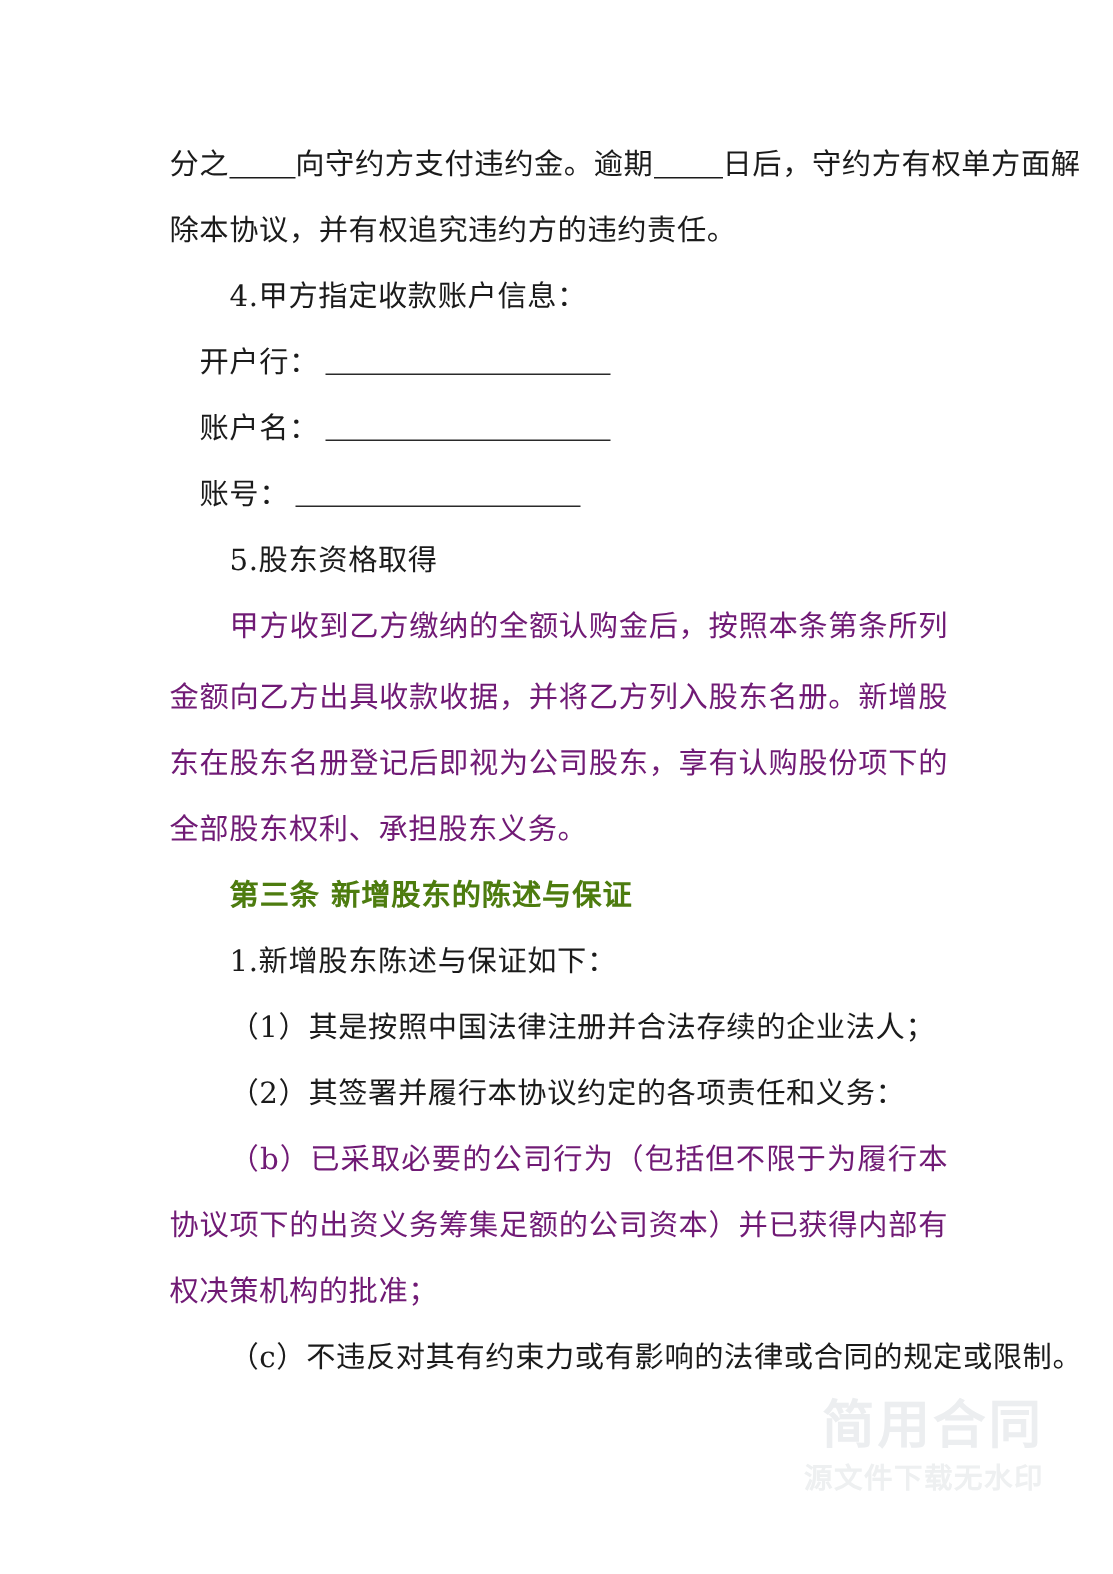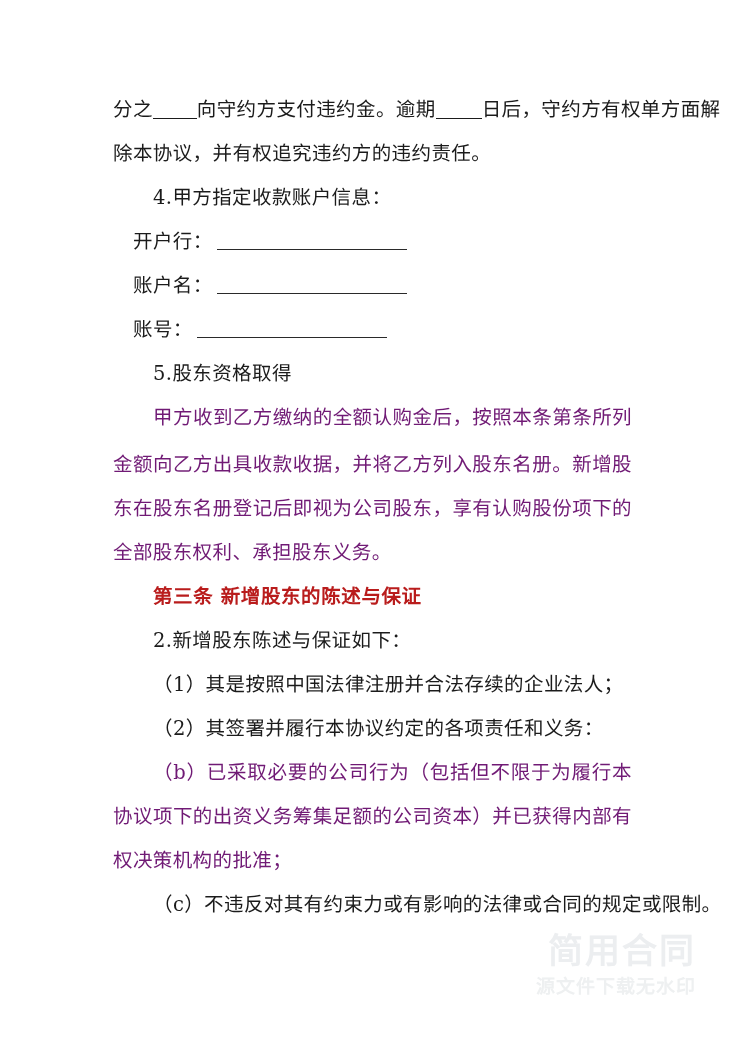--- a/index.html
+++ b/index.html
@@ -51,21 +51,21 @@
   }
 
   
   .indent2 {
     text-indent: 40px;
   }
 
   .heading {
     font-size: 19.5px;
     line-height: 44px;
-    color: #b91c1c;
+    color: #4d7c0f;
     font-weight: bold;
     letter-spacing: 0.6px;
     text-indent: 40px;
     white-space: nowrap;
   }
 
   
   .blank {
     display: inline-block;
     border-bottom: 1.6px solid #1b1b1b;
@@ -143,21 +143,21 @@
 
     <div class="field-row"><span>账号：</span><span class="field-rule rule-w3"></span></div>
 
     <div class="line indent2">5.股东资格取得</div>
 
     <div class="para indent2"><span>甲方收到乙方缴纳的全额认购金后，按照本条第</span><span class="blank blank-sm"></span><span>条所列金额向乙方出具收款收据，并将乙方列入股东名册。新增股东在股东名册登记后即视为公司股东，享有认购股份项下的全部股东权利、承担股东义务。</span></div>
 
 
     <div class="heading">第三条  新增股东的陈述与保证</div>
 
-    <div class="line indent2">2.新增股东陈述与保证如下：</div>
+    <div class="line indent2">1.新增股东陈述与保证如下：</div>
 
     <div class="line indent2">（1）其是按照中国法律注册并合法存续的企业法人；</div>
 
     <div class="line indent2">（2）其签署并履行本协议约定的各项责任和义务：</div>
 
 
     <div class="para indent2">（b）已采取必要的公司行为（包括但不限于为履行本协议项下的出资义务筹集足额的公司资本）并已获得内部有权决策机构的批准；</div>
 
     <div class="line indent2">（c）不违反对其有约束力或有影响的法律或合同的规定或限制。</div>
 

